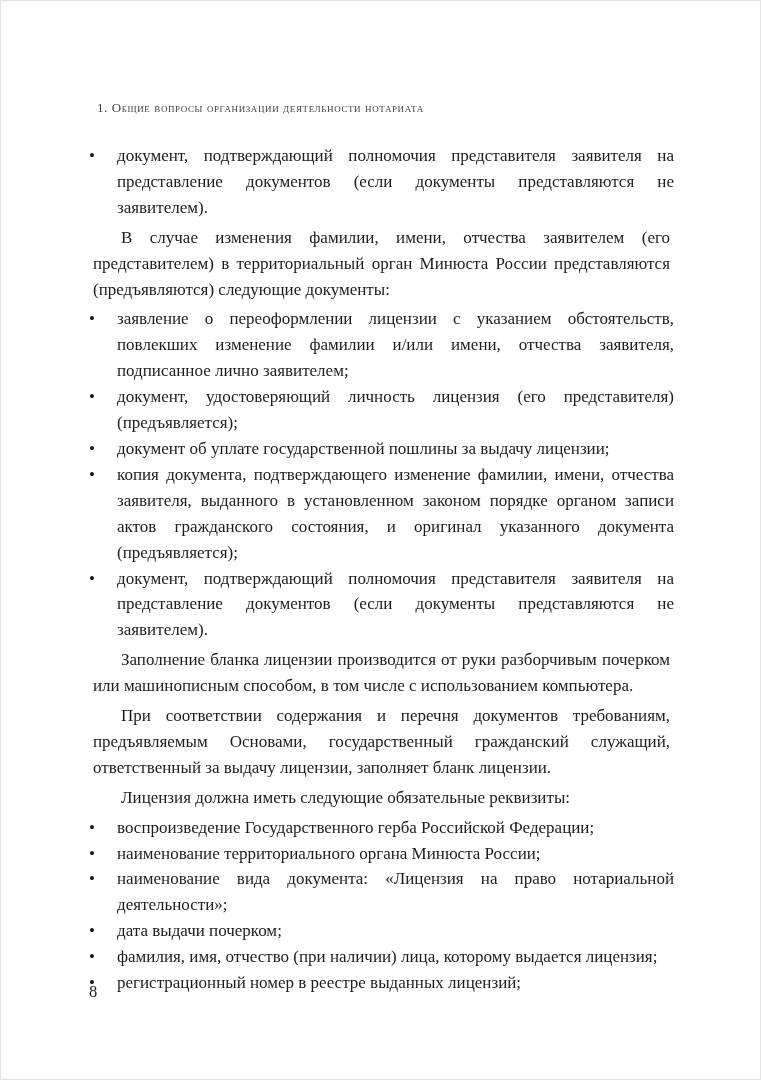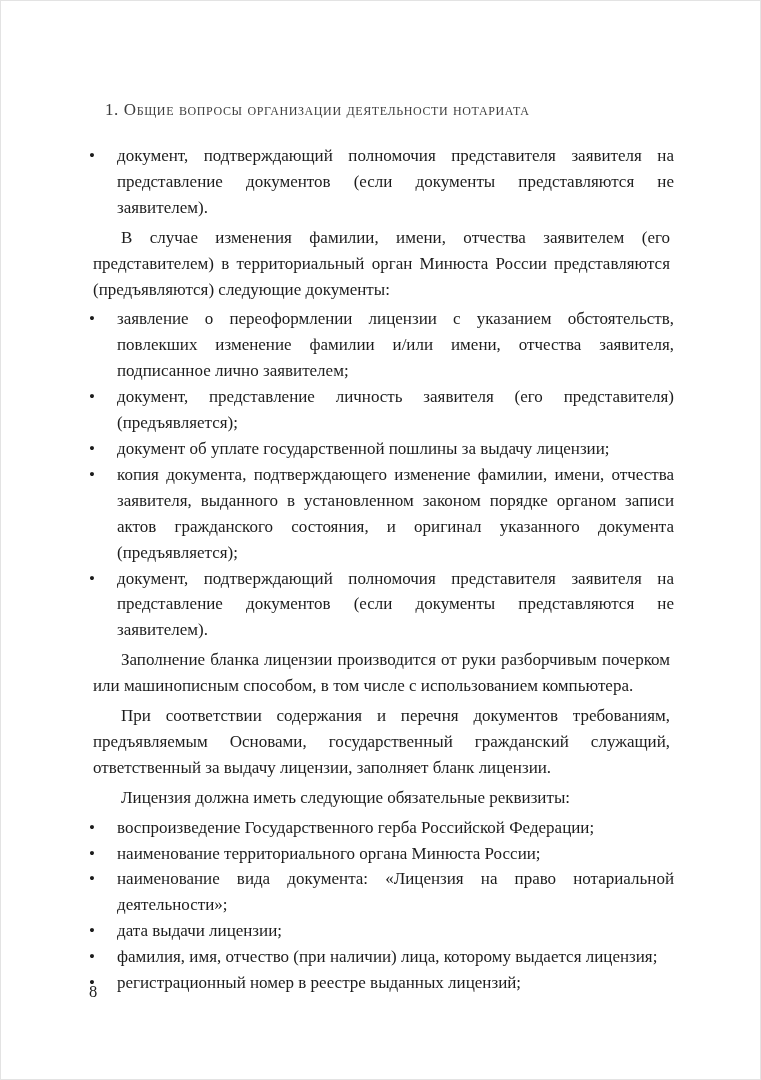--- a/index.html
+++ b/index.html
@@ -18,23 +18,23 @@
       height: 1080px;
       box-sizing: border-box;
       background: #ffffff;
       border: 1px solid #e3e3e3;
       font-family: "Liberation Serif", "DejaVu Serif", serif;
       color: #1c1c1c;
     }
     .running-header {
       position: absolute;
       top: 99px;
-      left: 104px;
+      left: 96px;
       width: 585px;
-      font-size: 17px;
+      font-size: 13px;
       font-variant: small-caps;
       letter-spacing: 0.6px;
       color: #3d3d3d;
       white-space: nowrap;
     }
     .body-text {
       position: absolute;
       top: 142px;
       left: 88px;
       width: 585px;
@@ -88,21 +88,21 @@
 
     <p class="para">В случае изменения фамилии, имени, отчества заявителем (его представителем) в территориальный орган Минюста России представляются (предъявляются) следующие документы:</p>
 
     <div class="bullet">
       <span class="marker">•</span>
       <span class="btext">заявление о переоформлении лицензии с указанием обстоятельств, повлекших изменение фамилии и/или имени, отчества заявителя, подписанное лично заявителем;</span>
     </div>
 
     <div class="bullet">
       <span class="marker">•</span>
-      <span class="btext">документ, представление личность заявителя (его представителя) (предъявляется);</span>
+      <span class="btext">документ, удостоверяющий личность лицензия (его представителя) (предъявляется);</span>
     </div>
 
     <div class="bullet">
       <span class="marker">•</span>
       <span class="btext">документ об уплате государственной пошлины за выдачу лицензии;</span>
     </div>
 
     <div class="bullet">
       <span class="marker">•</span>
       <span class="btext">копия документа, подтверждающего изменение фамилии, имени, отчества заявителя, выданного в установленном законом порядке органом записи актов гражданского состояния, и оригинал указанного документа (предъявляется);</span>
@@ -130,21 +130,21 @@
       <span class="btext">наименование территориального органа Минюста России;</span>
     </div>
 
     <div class="bullet">
       <span class="marker">•</span>
       <span class="btext">наименование вида документа: «Лицензия на право нотариальной деятельности»;</span>
     </div>
 
     <div class="bullet">
       <span class="marker">•</span>
-      <span class="btext">дата выдачи лицензии;</span>
+      <span class="btext">дата выдачи почерком;</span>
     </div>
 
     <div class="bullet">
       <span class="marker">•</span>
       <span class="btext">фамилия, имя, отчество (при наличии) лица, которому выдается лицензия;</span>
     </div>
 
     <div class="bullet">
       <span class="marker">•</span>
       <span class="btext">регистрационный номер в реестре выданных лицензий;</span>

